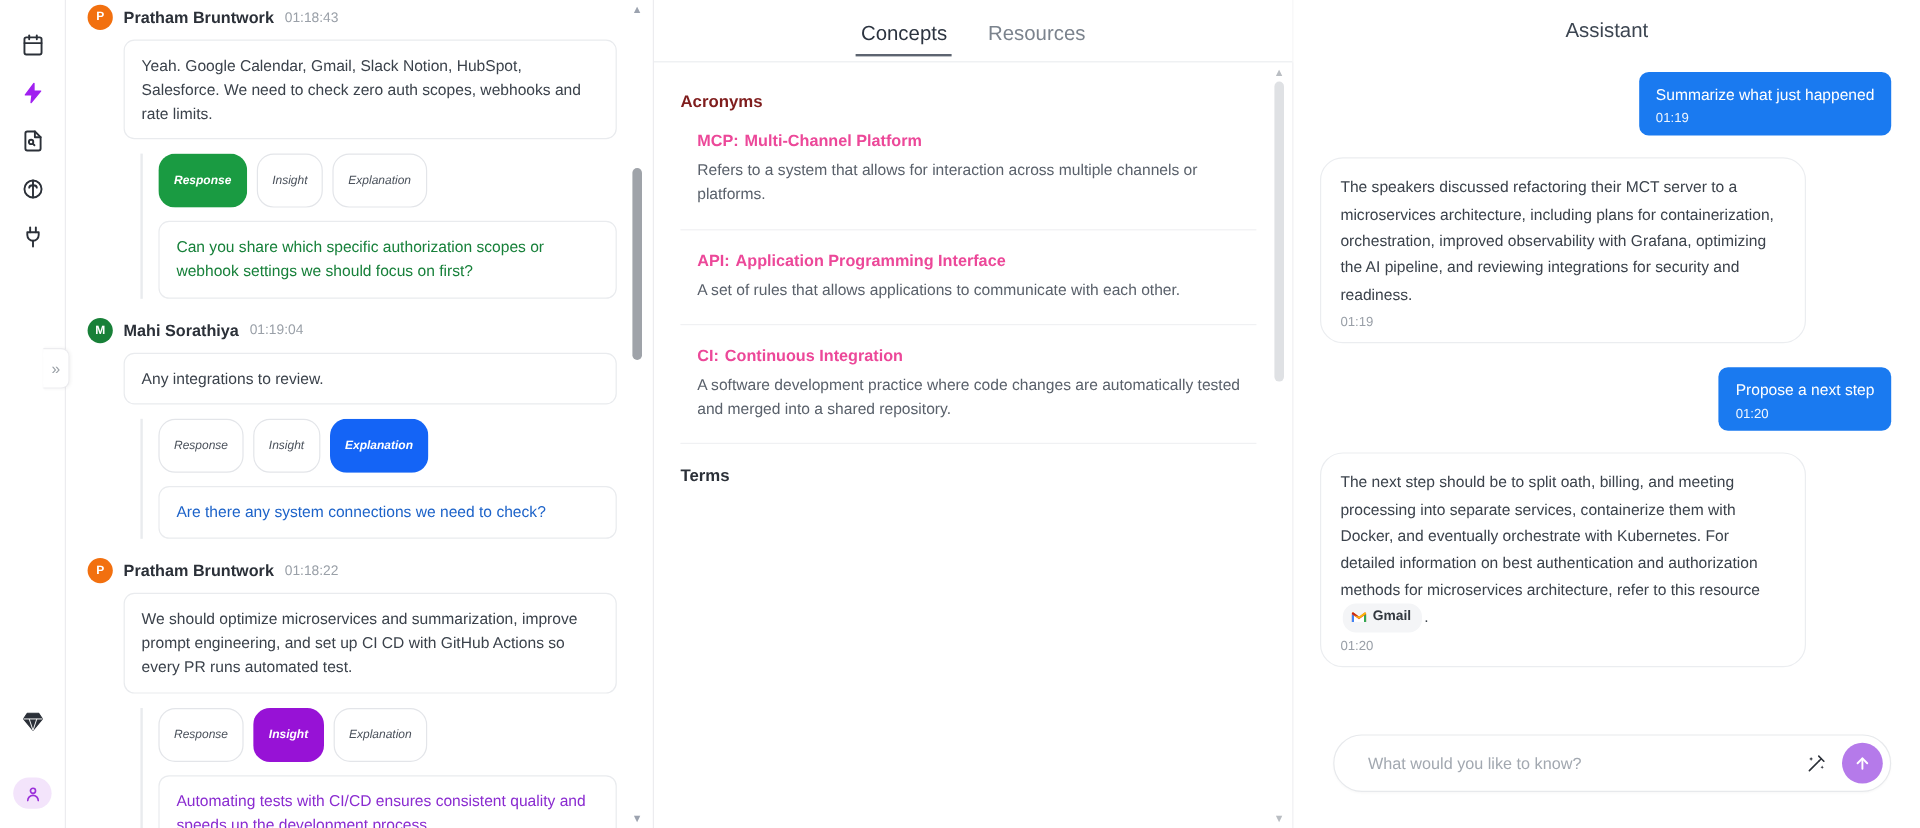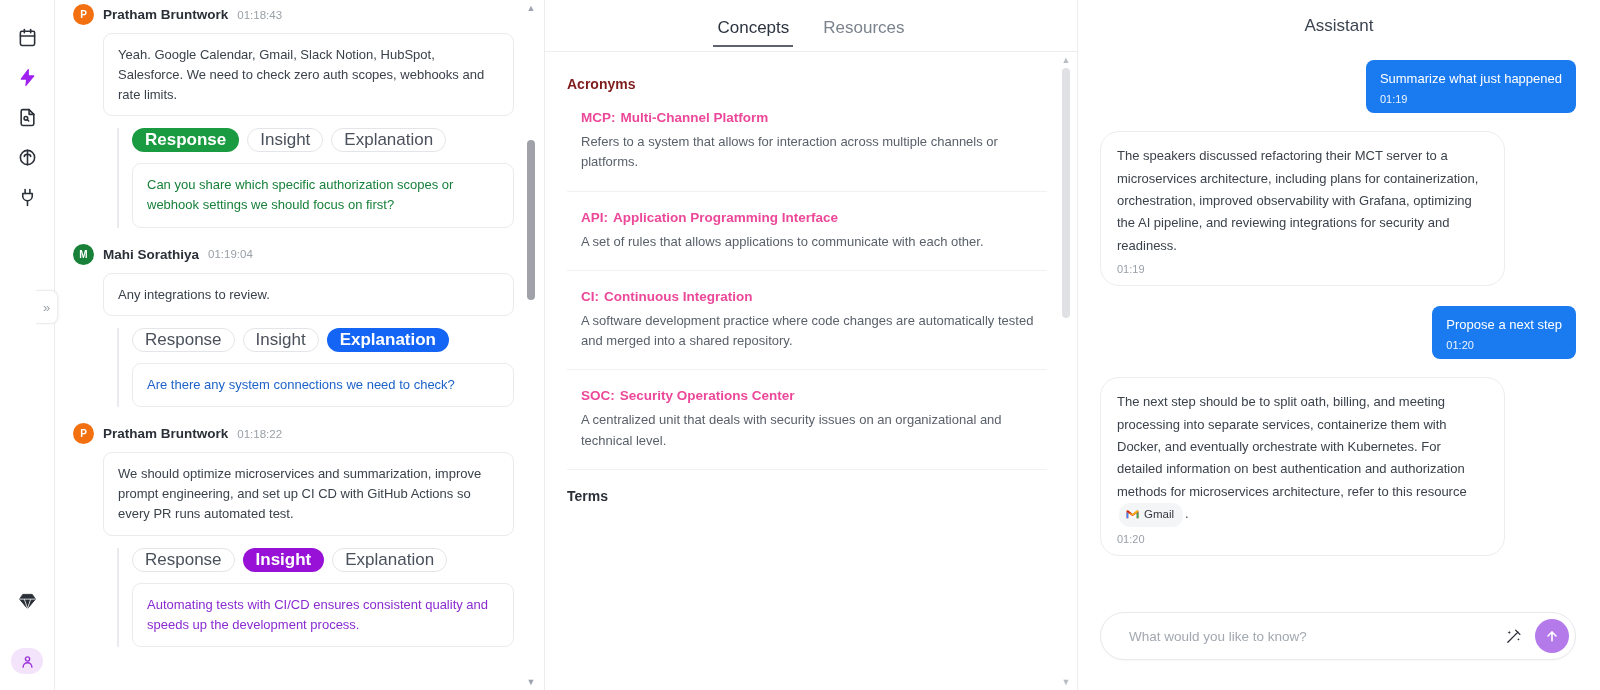--- a/index.html
+++ b/index.html
@@ -95,23 +95,24 @@
   .speaker { font-size: 13.5px; font-weight: bold; color: #2b3038; }
   .ts { font-size: 11.5px; color: #9aa0a8; }
   .bubble {
     margin-left: 30px; border: 1px solid #e9ebee; border-radius: 9px;
     padding: 11px 14px; font-size: 13px; line-height: 1.52; color: #3b424b;
     background: #fff;
   }
   .sub { margin-left: 44px; border-left: 2px solid #e9ebee; padding-left: 13px; margin-top: 12px; }
   .chips { display: flex; gap: 8px; margin-bottom: 11px; }
   .chip {
-    font-size: 17px; padding: 1px 12px; border-radius: 14px;
+    font-size: 10px; padding: 16px 12px; border-radius: 14px;
     border: 1px solid #e3e5e9; background: #fff; color: #4a515b; cursor: pointer;
     white-space: nowrap;
+    font-style: italic;
   }
   .chip.on { color: #fff; border-color: transparent; font-weight: bold; }
   .chip.on.green  { background: #1a9b42; }
   .chip.on.blue   { background: #1464f6; }
   .chip.on.purple { background: #9712d6; }
   .ans {
     border: 1px solid #e9ebee; border-radius: 9px; padding: 11px 14px;
     font-size: 13px; line-height: 1.55; background: #fff;
   }
   .ans.green  { color: #17803a; }
@@ -140,24 +141,24 @@
   .user-msg .t { font-size: 11px; margin-top: 5px; opacity: 0.92; }
   .bot-msg {
     border: 1px solid #ebedf0; border-radius: 19px; padding: 13px 16px 10px 16px;
     margin-bottom: 20px; max-width: 405px; background: #fff;
   }
   .bot-msg .txt { font-size: 13px; line-height: 1.72; color: #3b424b; }
   .bot-msg .t { font-size: 11px; color: #9aa0a8; margin-top: 6px; }
   .gmail-chip {
     display: inline-flex; align-items: center; gap: 5px;
     background: #f4f5f7; border-radius: 11px; padding: 2px 9px 2px 7px;
-    font-size: 11.5px; font-weight: normal; color: #32383f;
+    font-size: 11.5px; font-weight: bold; color: #32383f;
     vertical-align: middle; margin: 0 2px; cursor: pointer;
   }
-  .composer-wrap { position: absolute; left: 22px; right: 24px; bottom: 30px; }
+  .composer-wrap { position: absolute; left: 33px; right: 24px; bottom: 30px; }
   .composer {
     height: 48px; border: 1px solid #e7e9ec; border-radius: 24px;
     background: #fff; display: flex; align-items: center; padding: 0 6px 0 26px;
     box-shadow: 0 1px 2px rgba(0,0,0,0.03);
   }
   .composer input {
     flex: 1 1 auto; border: none; outline: none; font-size: 13.5px;
     color: #3b424b; font-family: "Liberation Sans", sans-serif; background: transparent;
   }
   .composer input::placeholder { color: #a2a8b0; }
@@ -314,24 +315,20 @@
             <div class="c-term"><span class="abbr">MCP:</span><span class="full">Multi-Channel Platform</span></div>
             <div class="c-def">Refers to a system that allows for interaction across multiple channels or platforms.</div>
           </div>
           <div class="concept">
             <div class="c-term"><span class="abbr">API:</span><span class="full">Application Programming Interface</span></div>
             <div class="c-def">A set of rules that allows applications to communicate with each other.</div>
           </div>
           <div class="concept">
             <div class="c-term"><span class="abbr">CI:</span><span class="full">Continuous Integration</span></div>
             <div class="c-def">A software development practice where code changes are automatically tested and merged into a shared repository.</div>
-          </div>
-          <div class="concept">
-            <div class="c-term"><span class="abbr">SOC:</span><span class="full">Security Operations Center</span></div>
-            <div class="c-def">A centralized unit that deals with security issues on an organizational and technical level.</div>
           </div>
           <div class="terms-title">Terms</div>
         </div>
       <div class="sbar faint" style="right:4px;">
         <div class="arrow up">▲</div>
         <div class="thumb" style="top:16px;height:250px;"></div>
         <div class="arrow down">▼</div>
       </div>
     </div>
   </div>

